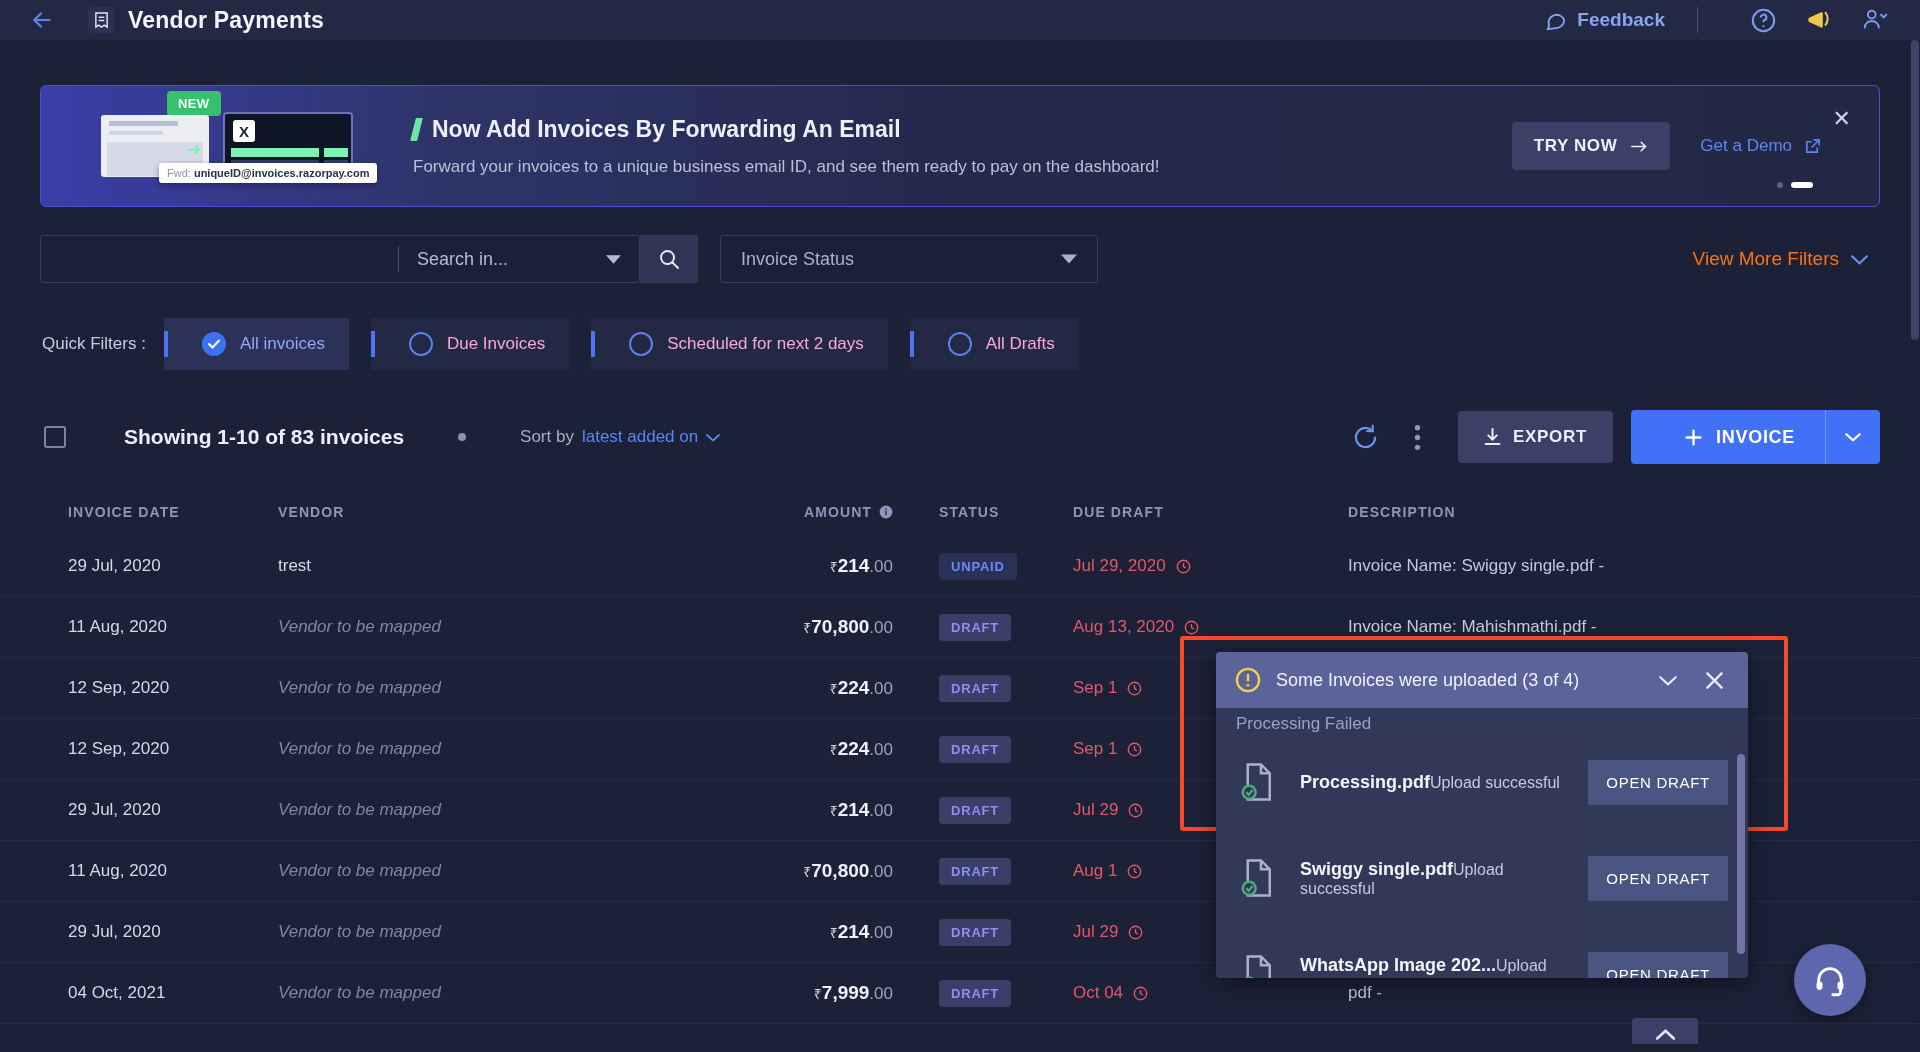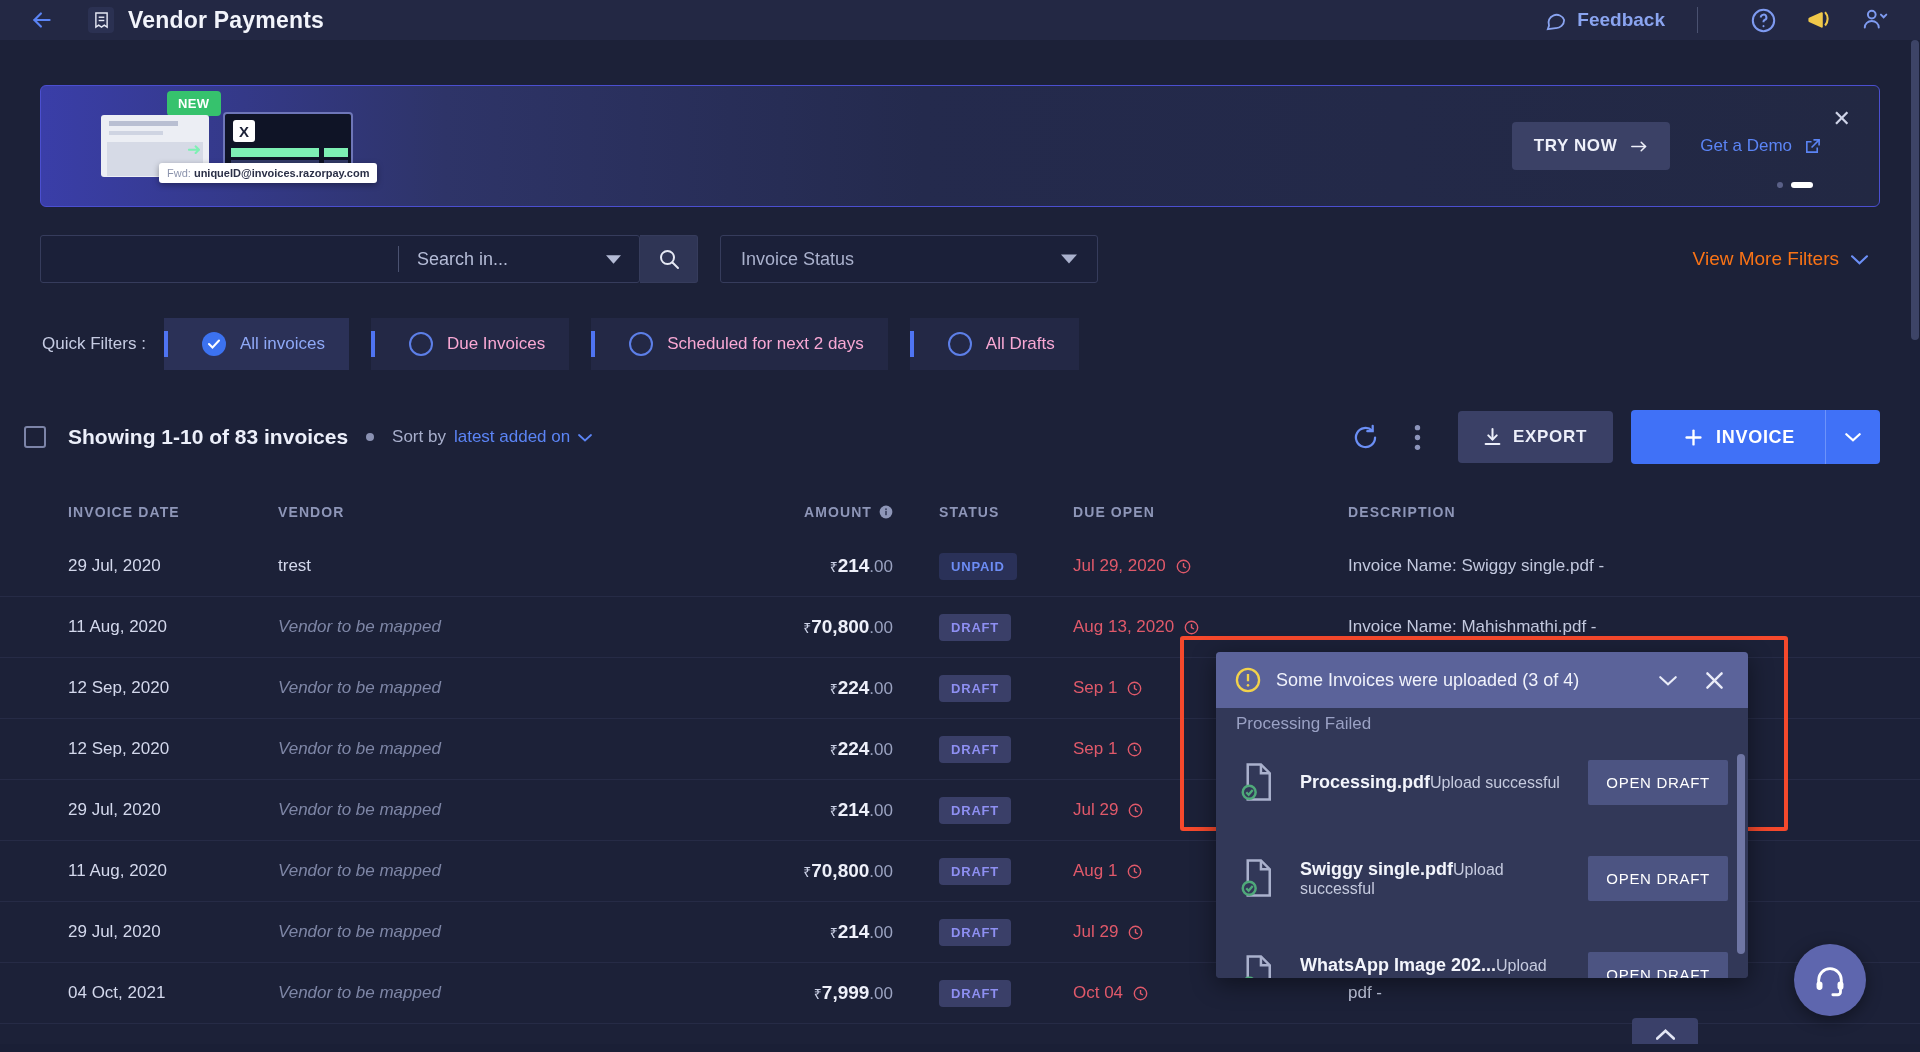--- a/index.html
+++ b/index.html
@@ -83,21 +83,21 @@
   .qf-chip .lbar { width:4px; height:26px; background:#4f74f2; margin-right:20px;}
   .qf-chip.on { background:#2b3157; }
   .qf-chip.off { background:#232845; }
   .qf-text { font-size:17px; color:#f9a8d4; white-space:nowrap;}
   .qf-chip.on .qf-text { color:#8fa9f7; }
   .radio-on { width:24px; height:24px; border-radius:50%; background:#3c72f0; display:flex; align-items:center; justify-content:center;}
   .radio-off { width:24px; height:24px; border-radius:50%; border:2px solid #5d7fe8; }
   .qf-gap { width:22px; }
 
   
-  .toolbar { position:absolute; left:24px; top:410px; right:40px; display:flex; align-items:center; }
+  .toolbar { position:absolute; left:44px; top:410px; right:40px; display:flex; align-items:center;gap:36px; }
   .tb-check { width:22px; height:22px; border:2px solid #7c84a8; border-radius:3px; cursor:pointer;}
   .showing { margin-left:22px; font-size:21px; font-weight:700; color:#eceffa;}
   .mid-dot { margin:0 18px; width:8px; height:8px; background:#8a91b2; border-radius:50%; display:inline-block;}
   .sortby { font-size:17px; color:#a7aecb; display:flex; align-items:center; gap:8px;}
   .sortby b { color:#5b84f5; font-weight:500;}
   .tb-right { margin-left:auto; display:flex; align-items:center; gap:0;}
   .icon-btn { width:52px; height:52px; display:flex; align-items:center; justify-content:center; cursor:pointer;}
   .export-btn { margin-left:14px; background:#3a4066; color:#eceffa; border:none; border-radius:4px; height:52px; padding:0 26px;
                 font-size:17px; font-weight:600; letter-spacing:.7px; display:flex; align-items:center; gap:12px; cursor:pointer;}
   .invoice-btn { margin-left:18px; background:#4071f7; border-radius:4px; height:54px; display:flex; align-items:center; cursor:pointer;}
@@ -227,20 +227,27 @@
           <div class="bar2"></div>
           <div class="cell"></div>
           <div class="cell2"></div>
       </div>
       <div class="thumb-arrow">➜</div>
       <div class="thumb-chip">
         <span class="fwd">Fwd:</span>
         <span>uniqueID@invoices.razorpay.com</span>
       </div>
     </div>
+    <div class="banner-text">
+      <div class="banner-title">
+        <span class="slash"></span>
+        <span>Now Add Invoices By Forwarding An Email</span>
+      </div>
+      <div class="banner-sub">Forward your invoices to a unique business email ID, and see them ready to pay on the dashboard!</div>
+    </div>
     <div class="banner-actions">
       <button class="try-now">
         <span>TRY NOW</span>
         <svg width="17" height="15" viewBox="0 0 20 16" fill="none" stroke="#eef0fa" stroke-width="1.8" stroke-linecap="round">
           <line x1="1" y1="8" x2="17" y2="8"></line>
             <polyline points="12,3 17,8 12,13"></polyline>
         </svg>
       </button>
       <div class="get-demo">
         <span>Get a Demo</span>
@@ -377,21 +384,21 @@
       <div class="c-vendor">VENDOR</div>
       <div class="c-amount">
         <span>AMOUNT</span>
         <svg width="14" height="14" viewBox="0 0 14 14">
             <circle cx="7" cy="7" r="6.4" fill="#8e96b8"></circle>
             <rect x="6.3" y="5.8" width="1.4" height="4.4" fill="#2a2f4d"></rect>
             <rect x="6.3" y="3.4" width="1.4" height="1.6" fill="#2a2f4d"></rect>
           </svg>
       </div>
       <div class="c-status">STATUS</div>
-      <div class="c-due">DUE OPEN</div>
+      <div class="c-due">DUE DRAFT</div>
       <div class="c-desc">DESCRIPTION</div>
     </div>
     <div id="rows">
         <div class="trow">
           <div class="td-date">29 Jul, 2020</div>
           <div class="td-vendor real">trest</div>
           <div class="td-amount"><span class="rs">₹</span><b>214</b><span>.00</span></div>
           <div class="td-status"><span class="pill unpaid">UNPAID</span></div>
           <div class="td-due">
             <span>Jul 29, 2020</span>

